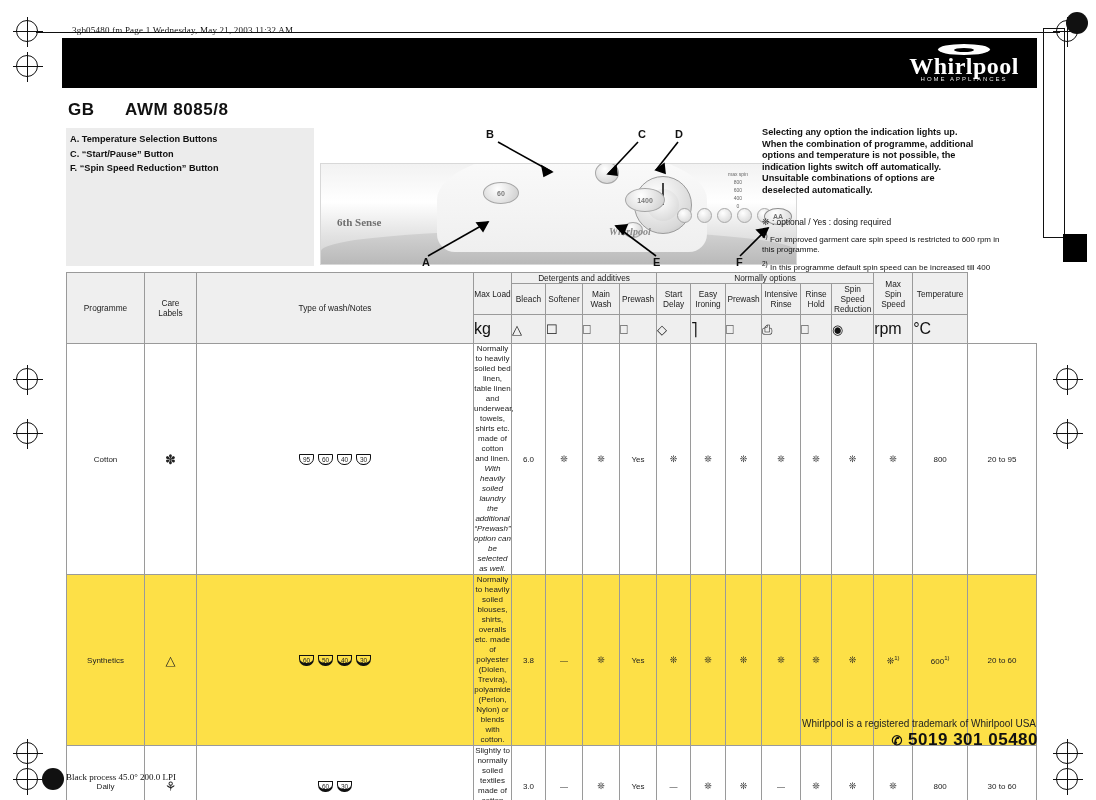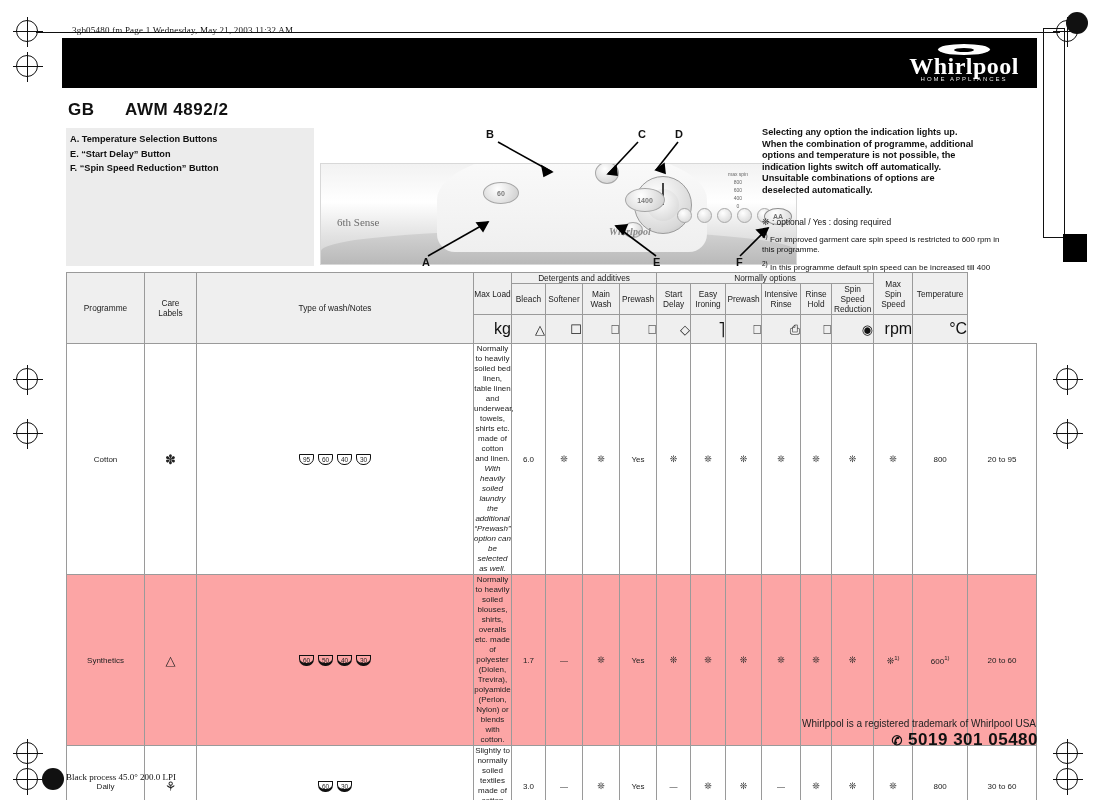--- a/index.html
+++ b/index.html
@@ -64,21 +64,21 @@
       background:radial-gradient(circle at 38% 32%,#fff,#d9d9d9 70%,#b8b8b8);
       border:1px solid #9a9a9a;}
   .knob:after{content:"";position:absolute;left:50%;top:6px;width:2px;height:22px;
       margin-left:-1px;background:#444;}
   .knob-inner{position:absolute;left:12px;top:12px;width:32px;height:32px;border-radius:50%;
       background:radial-gradient(circle at 40% 35%,#fff,#cfcfcf);}
   .oval-btn{position:absolute;border-radius:50%;
       background:radial-gradient(circle at 40% 30%,#fff,#cacaca);border:1px solid #a6a6a6;
       font-size:7px;font-weight:bold;color:#7a7a7a;display:flex;align-items:center;
       justify-content:center;}
-  .sixth-sense{position:absolute;left:16px;top:52px;font-size:11px;font-weight:normal;
+  .sixth-sense{position:absolute;left:16px;top:52px;font-size:11px;font-weight:bold;
       color:#6e6e6e;font-family:"Liberation Serif",serif;}
   .wp-mini{position:absolute;left:172px;top:78px;font-family:"Liberation Serif",serif;
       font-size:10px;font-weight:bold;color:#8a8a8a;font-style:italic;}
   .rpmcol{position:absolute;right:48px;top:6px;text-align:center;font-size:5px;color:#666;
       line-height:8px;}
   .optrow{position:absolute;right:24px;top:44px;display:flex;gap:5px;align-items:center;}
   .optbtn{width:13px;height:13px;border-radius:50%;
       background:radial-gradient(circle at 38% 32%,#fff,#d2d2d2);border:1px solid #a8a8a8;}
   .aa-badge{position:absolute;right:4px;top:44px;width:26px;height:15px;border-radius:50%;
       border:1px solid #8d8d8d;font-size:7px;font-weight:bold;color:#6e6e6e;
@@ -94,23 +94,23 @@
   .notebox .bold{font-size:9.2px;font-weight:bold;line-height:11.6px;}
   .notebox .opt{font-size:8.4px;margin-top:20px;}
   .notebox .fn{font-size:8px;line-height:11px;margin-top:3px;}
   .notebox .fn sup{font-size:6.5px;}
 
   
   table.spec{position:absolute;left:66px;top:272px;width:971px;border-collapse:collapse;
       table-layout:fixed;}
   table.spec td,table.spec th{border:1px solid #9a9a9a;padding:0;font-weight:normal;}
   .hdr{background:#efefef;font-size:8.3px;text-align:center;line-height:10px;color:#222;}
-  .hdr-sym{background:#efefef;text-align:right;height:28px;}
+  .hdr-sym{background:#efefef;text-align:left;height:28px;}
   .row td{font-size:8px;text-align:center;color:#222;}
-  .row.shade td{background:#fca5a5;}
+  .row.shade td{background:#fde047;}
   .prog{font-size:8.6px;text-align:center;}
   .notes{font-size:7.9px;text-align:left;padding:3px 4px;line-height:10px;}
   .notes i{margin-top:18px;}
   .mark{font-size:9px;line-height:9px;}
   .sup{font-size:6px;vertical-align:super;}
   .carecell{text-align:center;padding:2px 0;}
   .clab{display:inline-block;width:15px;height:11px;border:1px solid #111;
       border-radius:0 0 7px 7px;font-size:6.5px;line-height:10px;text-align:center;
       margin:1px 2px;box-sizing:border-box;}
   .clab.ul{border-bottom:3px solid #111;}
@@ -152,27 +152,27 @@
 <div class="blackband">
   <div class="logo-wrap">
     <div class="logo-swoosh"></div>
     <div class="logo-word">Whirlpool</div>
     <div class="logo-sub">HOME APPLIANCES</div>
   </div>
 </div>
 
 <div class="title">
   <span class="gb">GB</span>
-  <span>AWM 4892/2</span>
+  <span>AWM 8085/8</span>
 </div>
 
 <div class="legendbox">
   <ul>
     <li>A. Temperature Selection Buttons</li>
-    <li>E. “Start Delay” Button</li>
+    <li>C. “Start/Pause” Button</li>
     <li>F. “Spin Speed Reduction” Button</li>
   </ul>
 </div>
 
 <div class="panelbox">
   <div class="panel-curve"></div>
   <div class="sixth-sense">6th Sense</div>
   <div class="panel-dome">
 
     <div class="knob">
@@ -321,21 +321,21 @@
         <td class=""><span class="mark">❊</span></td>
         <td class=""><span class="mark">❊</span></td>
         <td class="">800</td>
         <td class="">20 to 95</td>
       </tr>
       <tr class="row shade">
         <td class="prog">Synthetics</td>
         <td class="prog"><span class="sym">△</span></td>
         <td class="carecell"><span class="clab ul">60</span><span class="clab ul">50</span><span class="clab ul">40</span><span class="clab ul">30</span></td>
         <td class="notes"><span>Normally to heavily soiled blouses, shirts, overalls etc. made of polyester (Diolen, Trevira), polyamide (Perlon, Nylon) or blends with cotton.</span></td>
-        <td class="">1.7</td>
+        <td class="">3.8</td>
         <td class="">—</td>
         <td class=""><span class="mark">❊</span></td>
         <td class="">Yes</td>
         <td class=""><span class="mark">❊</span></td>
         <td class=""><span class="mark">❊</span></td>
         <td class=""><span class="mark">❊</span></td>
         <td class=""><span class="mark">❊</span></td>
         <td class=""><span class="mark">❊</span></td>
         <td class=""><span class="mark">❊</span></td>
         <td class=""><span class="mark">❊</span><span class="sup">1)</span></td>

